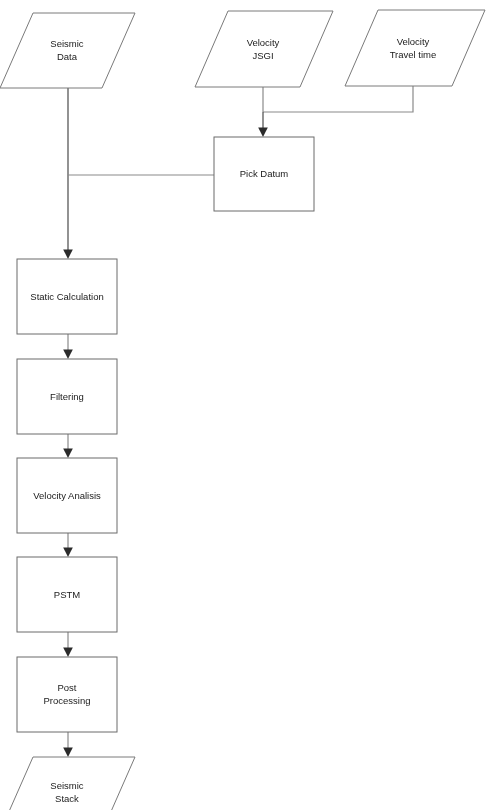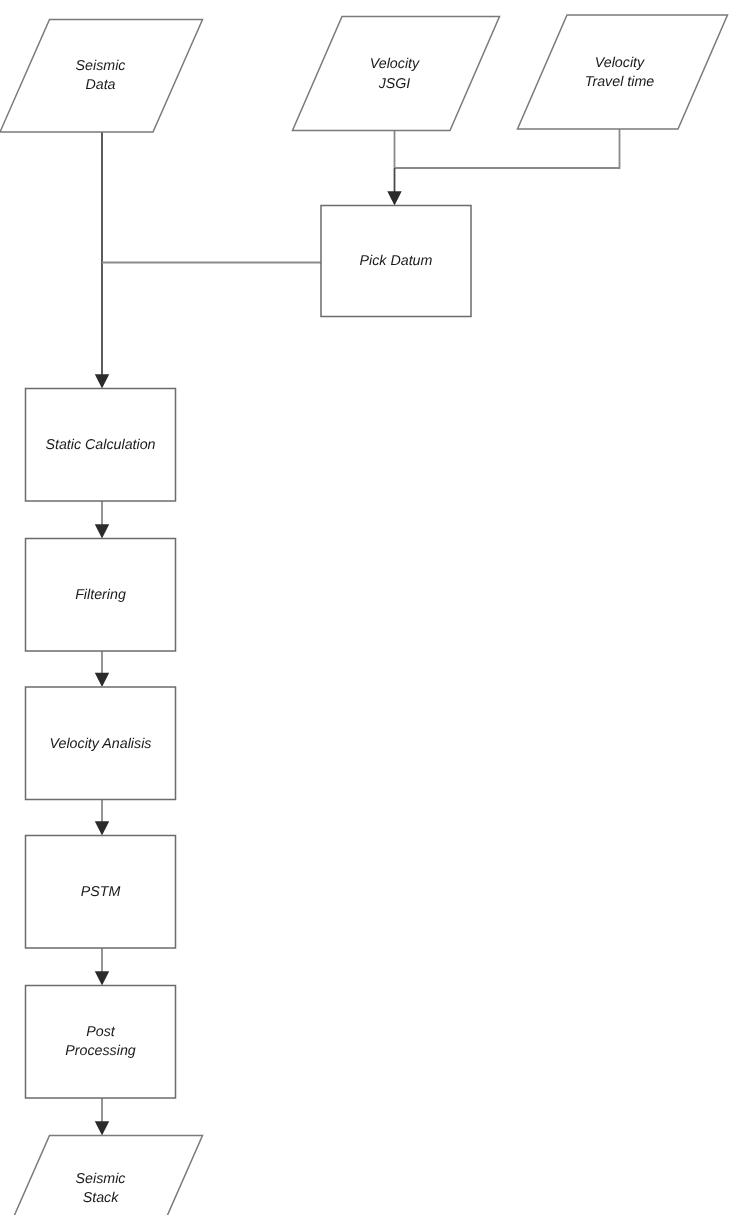--- a/index.html
+++ b/index.html
@@ -10,21 +10,20 @@
   }
   body {
     font-family: "Liberation Sans", sans-serif;
   }
   #diagram-root {
     position: relative;
     width: 490px;
     height: 810px;
     overflow: hidden;
     background: #ffffff;
-    font-style: italic;
   }
   #flow-svg {
     position: absolute;
     top: 0;
     left: 0;
     width: 490px;
     height: 810px;
     display: block;
   }
   .node-shape {

